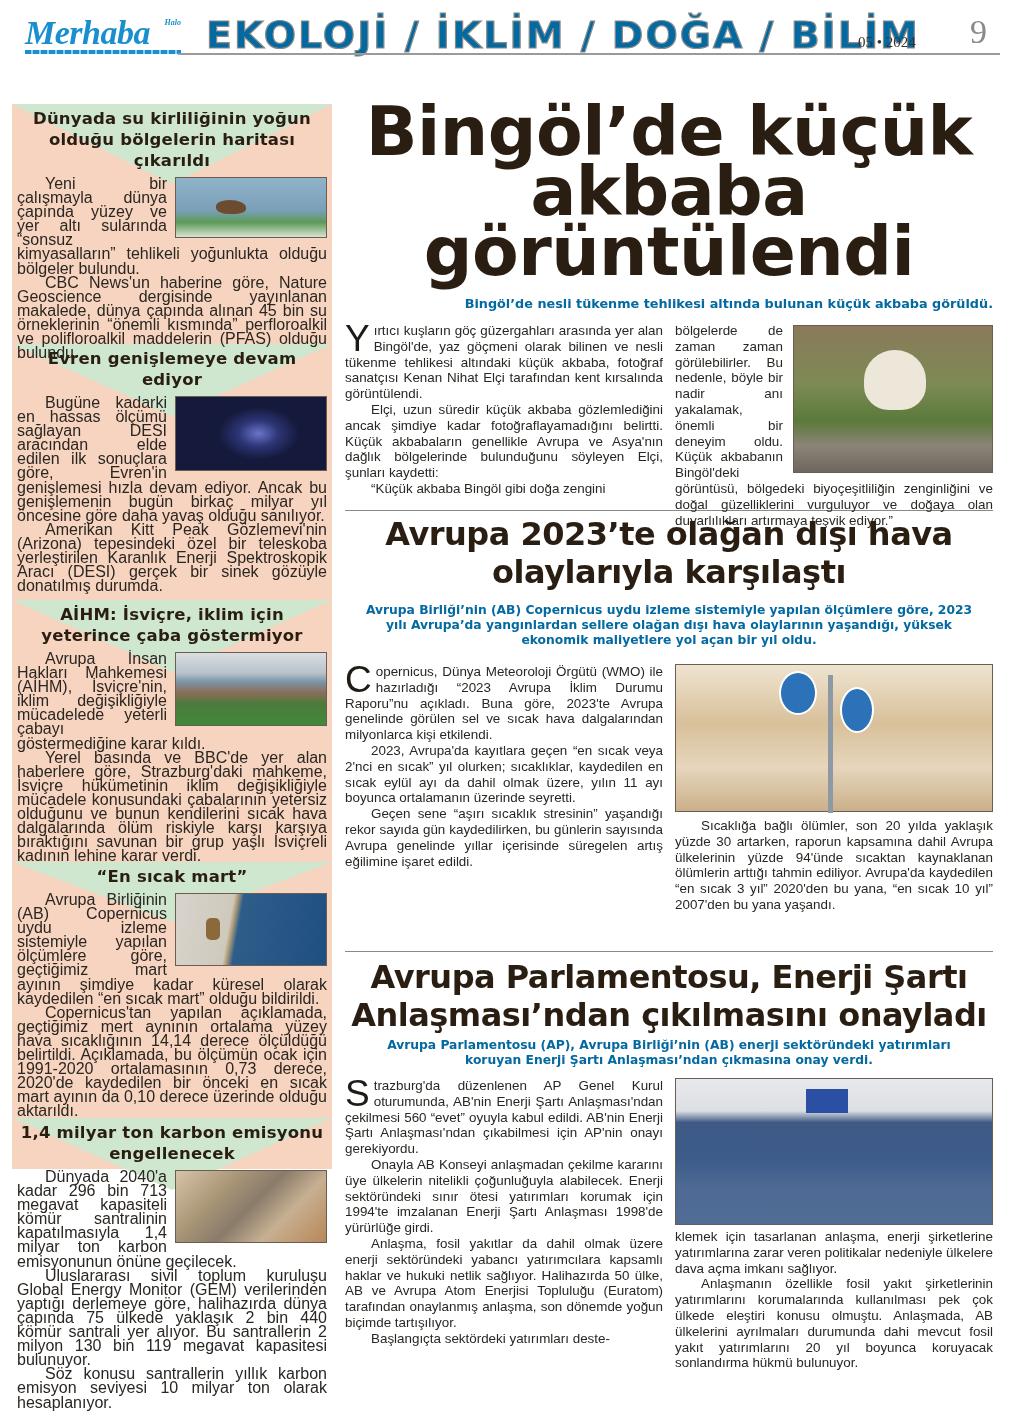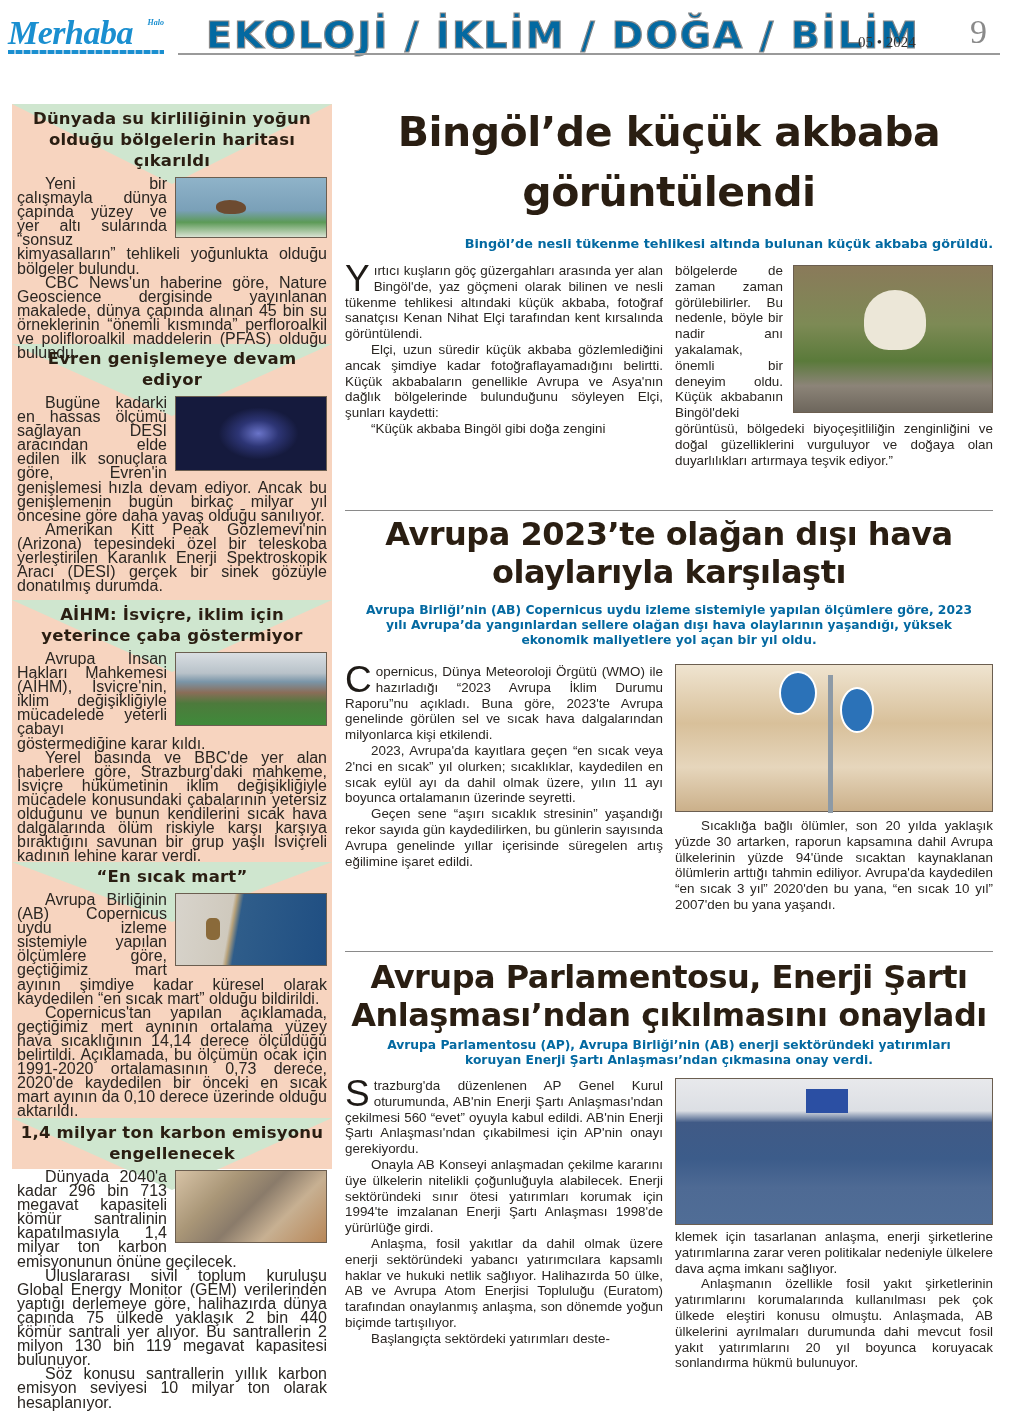--- a/index.html
+++ b/index.html
@@ -1,21 +1,21 @@
 <!DOCTYPE html>
 <html><head>
 <meta charset="utf-8">
 <style>
   * { box-sizing: border-box; margin: 0; padding: 0; }
   html, body { width: 1036px; height: 1426px; background: #ffffff; overflow: hidden; }
   body { font-family: "Liberation Sans", sans-serif; color: #1e1a16; position: relative; }
 
   
   .masthead { position: absolute; left: 0; top: 0; width: 1036px; height: 62px; }
-  .logo { position: absolute; left: 8px; top: 16px; width: 156px; height: 40px; }
+  .logo { position: absolute; left: 25px; top: 16px; width: 156px; height: 40px; }
   .logo-text { position: absolute; left: 0; top: 0; font-family: "Liberation Serif", serif; font-style: italic; font-weight: bold; font-size: 34px; color: #1a8fd0; letter-spacing: -0.5px; line-height: 34px; }
   .logo-halo { position: absolute; right: 0; top: 2px; font-family: "Liberation Serif", serif; font-style: italic; font-weight: bold; font-size: 8px; color: #1a8fd0; padding-left: 24px; }
   .logo-strip { position: absolute; left: 0; top: 34px; width: 156px; height: 4px; background: repeating-linear-gradient(90deg, #1a8fd0 0 6px, #9cc9e6 6px 8px); }
   .section-title { position: absolute; left: 206px; top: 18px; font-family: "DejaVu Sans", sans-serif; font-weight: bold; font-size: 38px; letter-spacing: 2px; color: #0369a1; -webkit-text-stroke: 1.2px #8a8a8a; line-height: 34px; }
   .issue-date { position: absolute; left: 858px; top: 34px; font-family: "Liberation Serif", serif; font-size: 15px; color: #333; }
   .page-number { position: absolute; left: 970px; top: 14px; font-family: "Liberation Serif", serif; font-size: 34px; color: #8a8a8a; line-height: 36px; }
   .masthead-rule { position: absolute; left: 178px; top: 53px; width: 822px; height: 2px; background: #9a9a9a; }
 
   
   .sidebar { position: absolute; left: 12px; top: 104px; width: 320px; height: 1065px; background: #f7d4bf; }
@@ -31,21 +31,21 @@
   .img-duck::after { content: ""; position: absolute; left: 40px; top: 22px; width: 30px; height: 14px; border-radius: 50% 60% 40% 50%; background: #6d4b30; }
   .img-lake { height: 74px; background: linear-gradient(180deg, #d9dee2 0%, #b8c2c9 28%, #7a95a8 40%, #8a6d58 55%, #4d7a3c 70%, #3f8a3a 100%); }
   .img-space { height: 75px; background: radial-gradient(ellipse 40px 26px at 55% 50%, #6a74c9 0%, #2d3575 50%, #151a3d 100%); }
   .img-bay { height: 73px; background: linear-gradient(100deg, #d8d4cc 0%, #cfc9bd 36%, #b8a27a 38%, #2f5d8a 42%, #1f4e82 100%); position: relative; }
   .img-bay::after { content: ""; position: absolute; left: 30px; top: 24px; width: 14px; height: 22px; background: #8a6a3a; border-radius: 5px; }
   .img-plant { height: 73px; background: linear-gradient(135deg, #d7c3a6 0%, #a99677 30%, #8a7b6a 50%, #c7b092 70%, #b88758 100%); }
 
   
   .main { position: absolute; left: 345px; top: 100px; width: 648px; }
   .headline { font-family: "DejaVu Sans", sans-serif; font-weight: bold; text-align: center; color: #2a1e12; letter-spacing: -0.5px; }
-  .h1 { font-size: 41px; line-height: 60px; margin-top: 2px; }
+  .h1 { font-size: 68px; line-height: 60px; margin-top: 2px; }
   .h2 { font-size: 32px; line-height: 38px; }
   .deck { font-family: "DejaVu Sans", sans-serif; font-weight: bold; text-align: center; color: #0369a1; font-size: 12.3px; line-height: 15px; }
   .cols { display: flex; justify-content: space-between; }
   .col { width: 318px; font-size: 13.4px; line-height: 15.8px; text-align: justify; color: #2a2622; }
   .col p { text-indent: 26px; }
   .col p.dropcap-p { text-indent: 0; }
   .dropcap { float: left; font-size: 37px; line-height: 30px; margin: 1px 4px 0 0; font-weight: normal; color: #1e1a16; }
   .rule { height: 1px; background: #8a8a8a; margin: 0; }
 
   .img-vulture { float: right; width: 200px; height: 148px; margin: 2px 0 2px 10px; border: 1px solid #6b5e50; background: linear-gradient(180deg, #8a7a5a 0%, #7d8a55 40%, #5a7a3a 65%, #8c8478 82%, #6d665c 100%); position: relative; }

